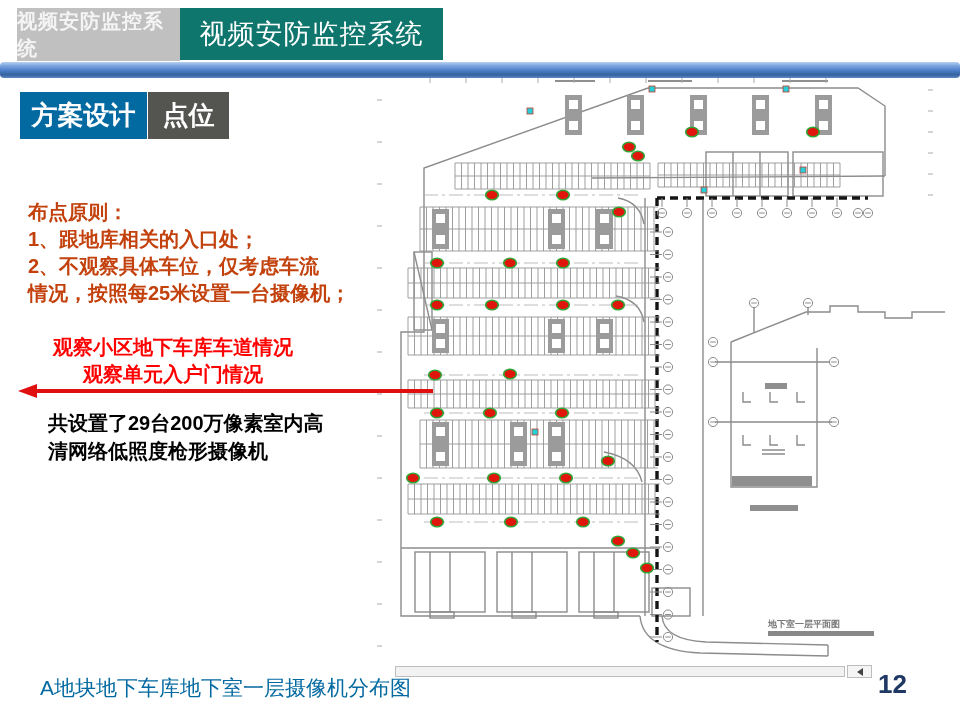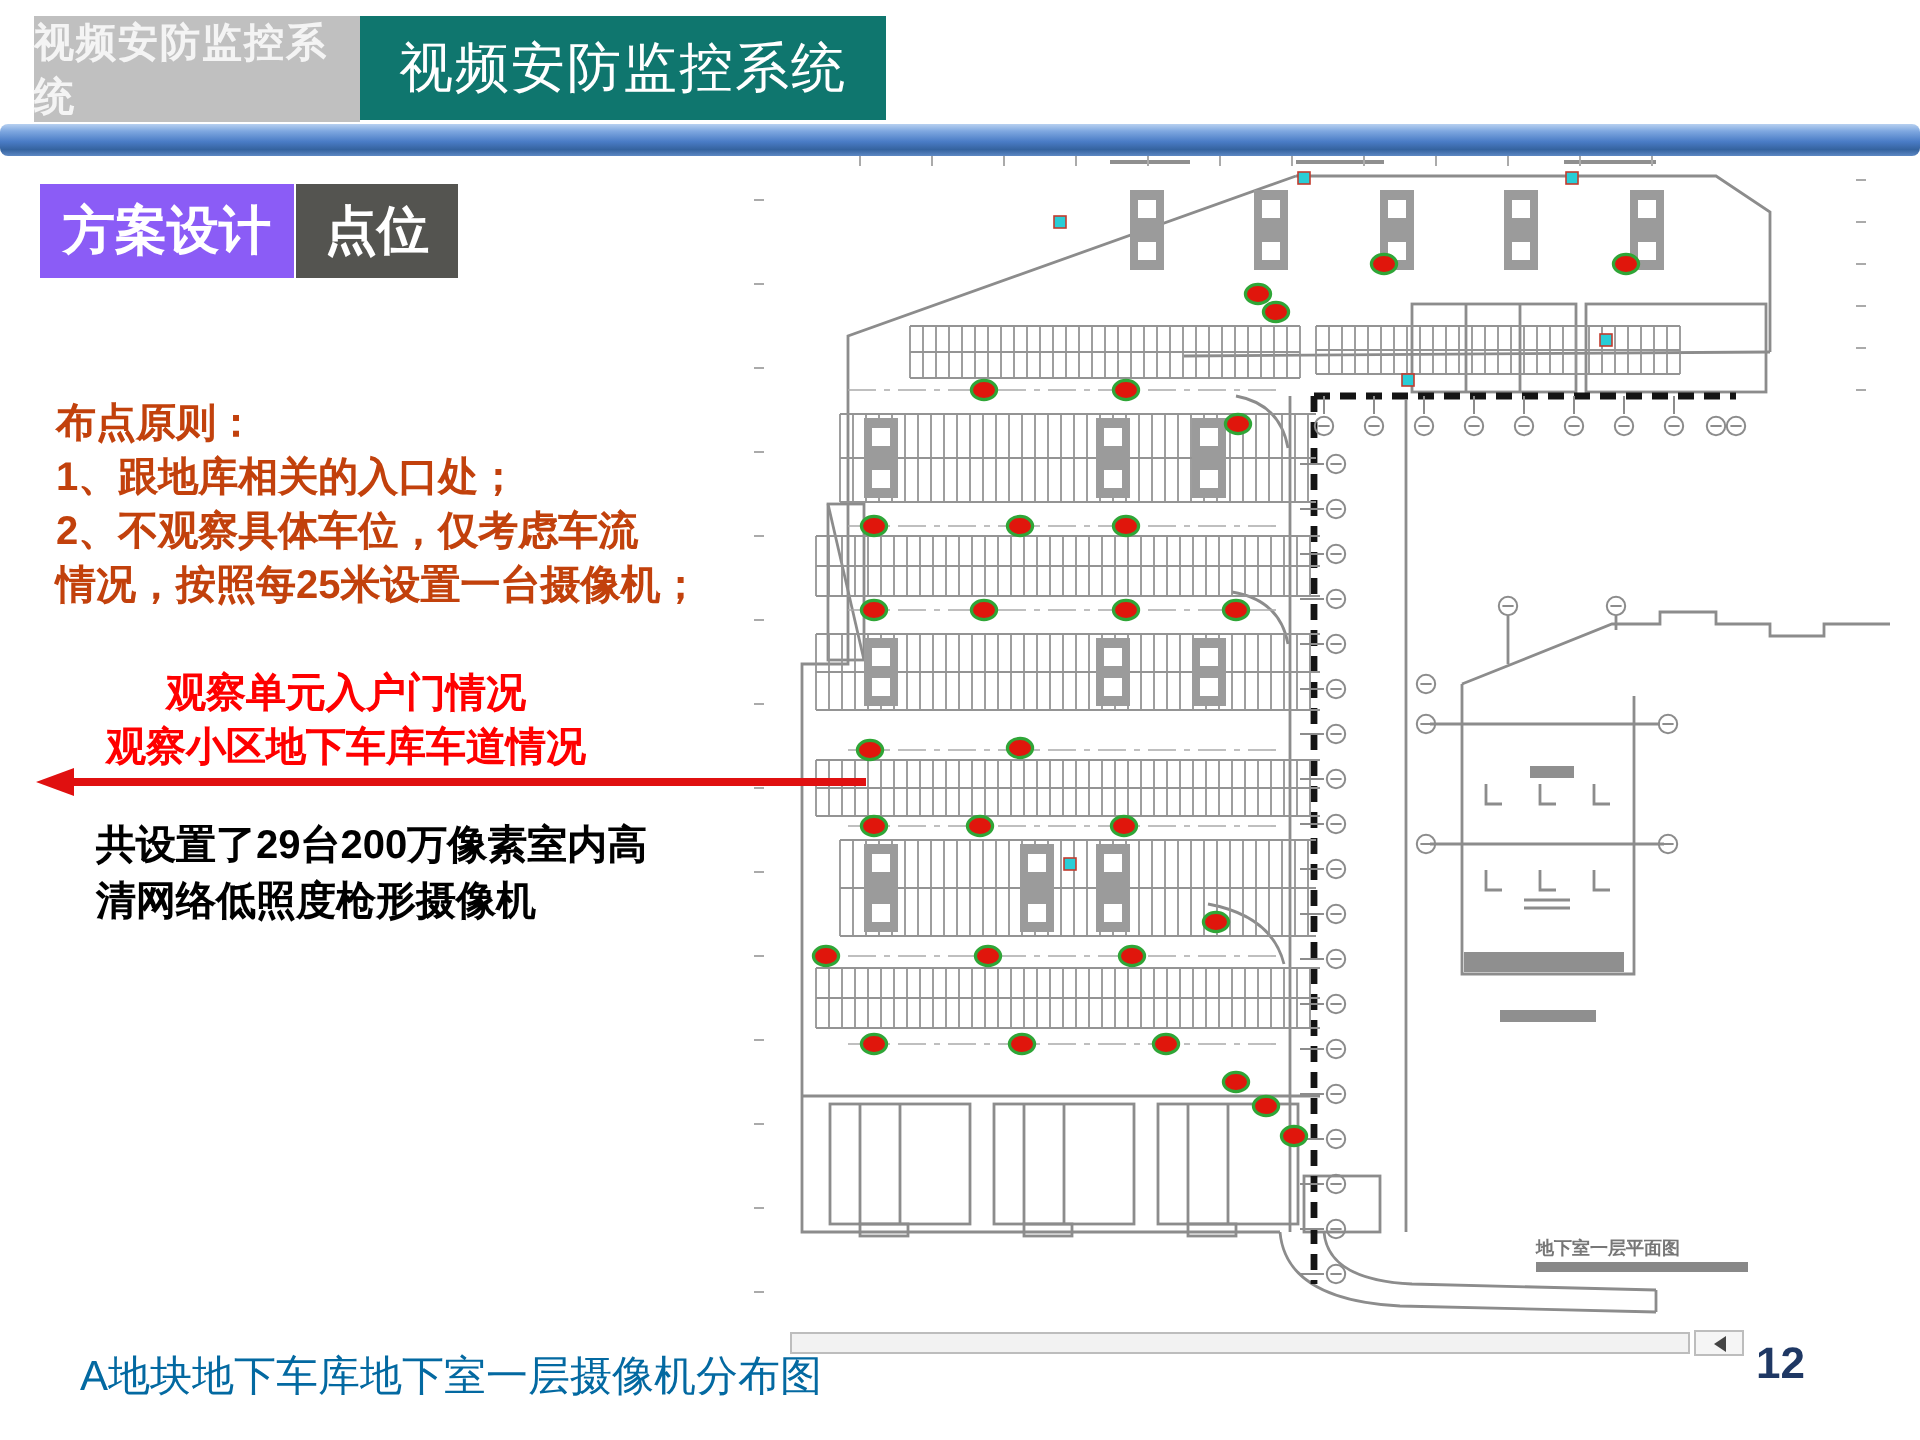--- a/index.html
+++ b/index.html
@@ -6,36 +6,36 @@
   .slide{position:relative;width:960px;height:720px;background:#ffffff;overflow:hidden;
          font-family:"Liberation Sans","DejaVu Sans",sans-serif;}
   
   .tag-box{position:absolute;left:17px;top:8px;width:163px;height:53px;background:#c0c0c0;
            color:#f4f4f4;font-size:20px;font-weight:bold;display:flex;align-items:center;justify-content:center;letter-spacing:1px;}
   .title-box{position:absolute;left:180px;top:8px;width:263px;height:52px;background:#0f766e;
            color:#fff;font-size:27px;font-weight:normal;display:flex;align-items:center;justify-content:center;letter-spacing:1px;}
   .blue-bar{position:absolute;left:0;top:62px;width:960px;height:16px;border-radius:4px;
            background:linear-gradient(180deg,#b7d0f0 0%,#7fa8e0 22%,#4a7cc6 55%,#35639f 80%,#5d88c4 100%);}
   
-  .design-box{position:absolute;left:20px;top:92px;width:127px;height:47px;background:#8b5cf6;
+  .design-box{position:absolute;left:20px;top:92px;width:127px;height:47px;background:#0369a1;
            color:#fff;font-size:26px;font-weight:bold;display:flex;align-items:center;justify-content:center;}
   .spot-box{position:absolute;left:148px;top:92px;width:81px;height:47px;background:#545450;
            color:#fff;font-size:26px;font-weight:bold;display:flex;align-items:center;justify-content:center;}
   
   .principles{position:absolute;left:28px;top:199px;width:345px;color:#c2410c;
            font-size:20px;font-weight:bold;line-height:27px;}
   .callout{position:absolute;left:28px;top:334px;width:290px;color:#ff0000;text-align:center;
            font-size:20px;font-weight:bold;line-height:27px;}
   .arrow-line{position:absolute;left:36px;top:389px;width:397px;height:4px;background:#e01010;}
   .arrow-head{position:absolute;left:18px;top:384px;width:0;height:0;
            border-top:7px solid transparent;border-bottom:7px solid transparent;border-right:19px solid #e01010;}
   .summary{position:absolute;left:48px;top:409px;width:330px;color:#000;
            font-size:20px;font-weight:bold;line-height:28px;}
   .caption{position:absolute;left:40px;top:674px;color:#0369a1;font-size:21px;font-weight:normal;}
-  .page-number{position:absolute;left:878px;top:669px;color:#1f3864;font-size:22px;font-weight:bold;}
+  .page-number{position:absolute;left:878px;top:669px;color:#1f3864;font-size:26px;font-weight:bold;}
   
   .plan-svg{position:absolute;left:0;top:0;width:960px;height:720px;}
   
   .h-scrollbar{position:absolute;left:395px;top:666px;width:450px;height:11px;background:#f2f2f2;
            border:1px solid #bdbdbd;box-sizing:border-box;}
   .scroll-btn{position:absolute;left:847px;top:665px;width:25px;height:13px;background:#f5f5f5;
            border:1px solid #bdbdbd;box-sizing:border-box;display:flex;align-items:center;justify-content:center;}
   .scroll-btn .tri{width:0;height:0;border-top:4px solid transparent;border-bottom:4px solid transparent;
            border-right:6px solid #444;}
 </style>
@@ -356,22 +356,22 @@
   </svg>
 
   <div class="principles">
     <div>布点原则：</div>
     <div>1、跟地库相关的入口处；</div>
     <div>2、不观察具体车位，仅考虑车流</div>
     <div>情况，按照每25米设置一台摄像机；</div>
   </div>
 
   <div class="callout">
+    <div>观察小区地下车库车道情况</div>
     <div>观察单元入户门情况</div>
-    <div>观察小区地下车库车道情况</div>
   </div>
 
   <div class="arrow-line"></div>
   <div class="arrow-head"></div>
 
   <div class="summary">
     <div>共设置了29台200万像素室内高</div>
     <div>清网络低照度枪形摄像机</div>
   </div>
 

